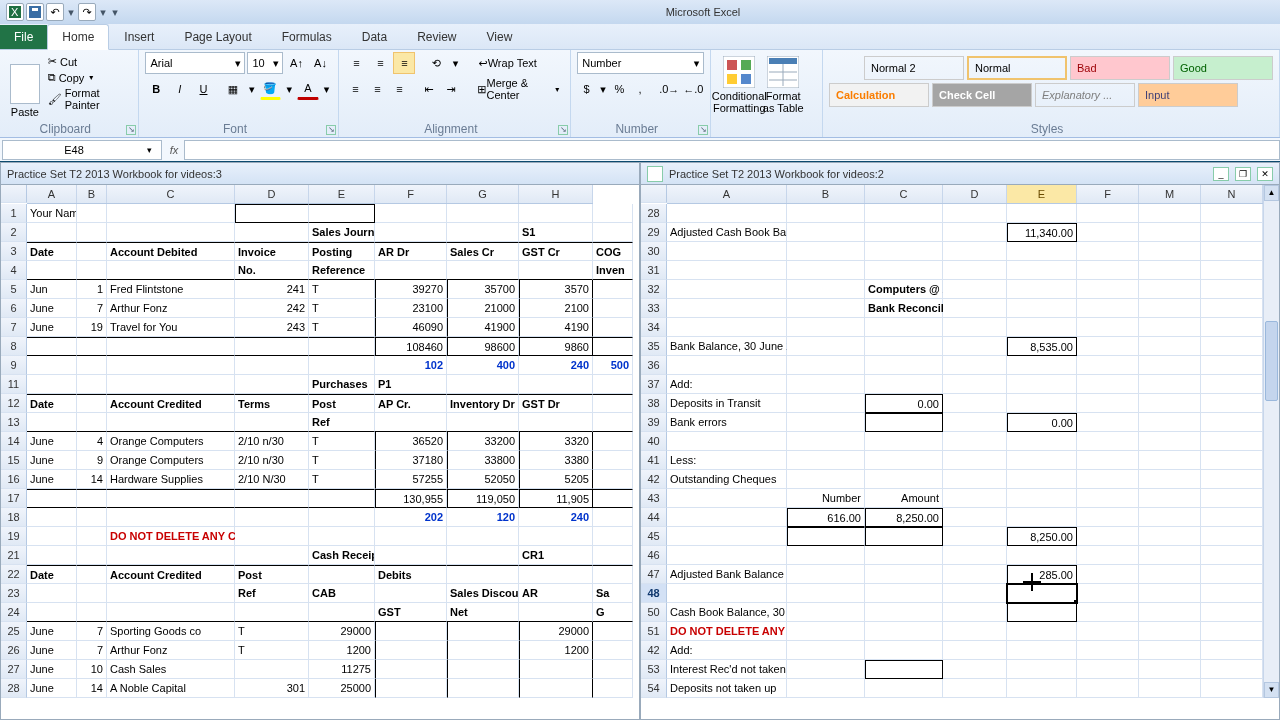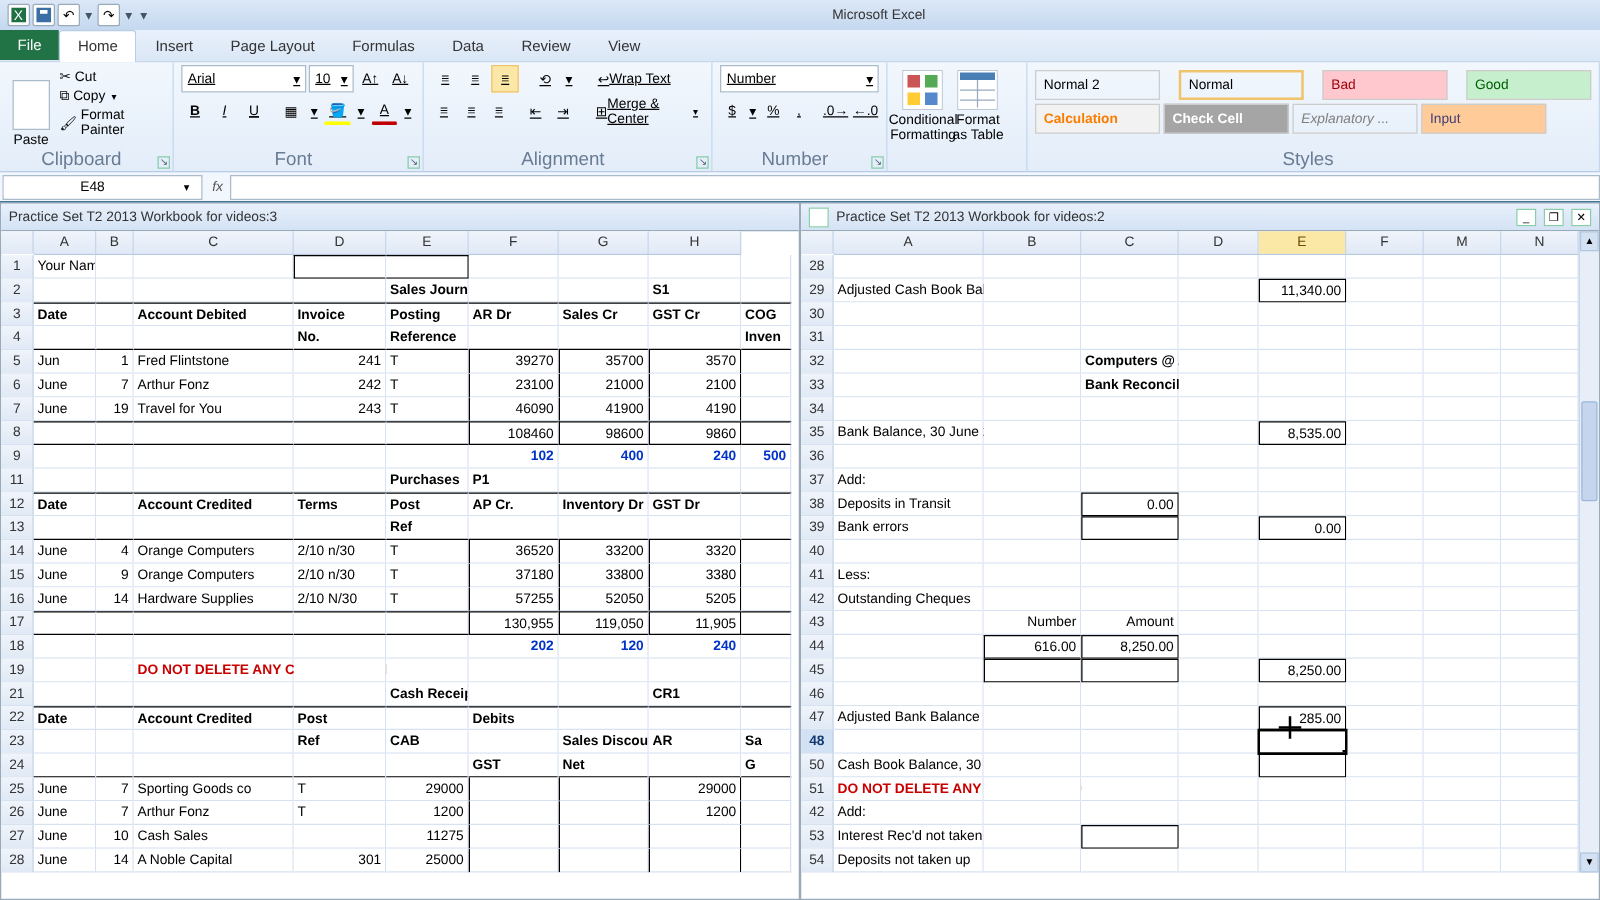--- a/index.html
+++ b/index.html
@@ -6,32 +6,32 @@
 body { background: #fff; width: 1280px; height: 720px; overflow: hidden; user-select: none; }
 
 
 .titlebar { height: 24px; background: linear-gradient(#dce8f7,#c4d8ef); display: flex; align-items: center; }
 .qa-toolbar { display: flex; gap: 2px; padding: 2px 6px; }
 .qa-btn { width: 18px; height: 18px; background: #fff; border: 1px solid #9ab; border-radius: 2px; display:flex; align-items:center; justify-content:center; }
 .qa-drop { width:10px; height:18px; display:flex; align-items:center; justify-content:center; color:#456; }
 .titlebar .title { flex:1; text-align:center; color:#333; }
 
 
-.tabs { height: 26px; background: linear-gradient(#e8f0fb,#dbe7f6); display:flex; align-items:flex-start; border-bottom:1px solid #b9cde5; }
+.tabs { height: 26px; background: linear-gradient(#e8f0fb,#dbe7f6); display:flex; align-items:center; border-bottom:1px solid #b9cde5; }
 .file-tab { background:#217346; color:#fff; padding:5px 14px; font-size:12px; }
 .tab { padding:5px 14px; color:#333; font-size:12px; border:1px solid transparent; }
 .tab.active { background:#fff; border:1px solid #b9cde5; border-bottom:1px solid #fff; border-radius:3px 3px 0 0; }
 
 
 .ribbon { height: 88px; background: linear-gradient(#f2f7fd,#e3edf9); border-bottom:1px solid #a3bde3; display:flex; }
 .group { border-right:1px solid #c4d8ef; padding:2px 6px; display:flex; flex-direction:column; position:relative; }
-.group-label { position:absolute; bottom:1px; left:0; right:8px; text-align:center; color:#6a7c94; font-size:15px; }
+.group-label { position:absolute; bottom:1px; left:0; right:8px; text-align:center; color:#6a7c94; font-size:12px; }
 .group-expander { position:absolute; bottom:2px; right:2px; width:10px; height:10px; border:1px solid #8ca; font-size:8px; line-height:8px; text-align:center; color:#567; }
 .btn-small { width:22px; height:22px; border:1px solid transparent; display:flex; align-items:center; justify-content:center; border-radius:2px; }
-.row { display:flex; gap:2px; align-items:flex-end;text-decoration:underline; }
+.row { display:flex; gap:2px; align-items:flex-end; }
 .font-name { width:100px; height:22px; background:#fff; border:1px solid #abc; padding:2px 4px; display:flex; justify-content:space-between; align-items:center; }
 .font-size { width:36px; height:22px; background:#fff; border:1px solid #abc; padding:2px 4px; display:flex; justify-content:space-between; align-items:center; }
 .align-btn { width:22px; height:22px; border:1px solid transparent; display:flex; align-items:center; justify-content:center; }
 .align-btn.active { background:#fbe8a6; border:1px solid #f0c36d; }
 .num-fmt { width:130px; height:22px; background:#fff; border:1px solid #abc; padding:2px 4px; display:flex; justify-content:space-between; align-items:center; }
 .big-btn { width:44px; height:66px; display:flex; flex-direction:column; align-items:center; justify-content:center; gap:2px; font-size:10px; text-align:center; line-height:1.1; }
 .big-btn .ico { width:32px; height:32px; }
 .style-cell { width:100px; height:24px; border:1px solid #ccc; padding:3px 6px; display:flex; align-items:center; font-size:11px; }
 
 
@@ -271,21 +271,21 @@
             <line x1="16" y1="8" x2="16" y2="30" stroke="#9ab"></line>
           </svg>
         </div>
       <span style="white-space:pre-line">Format
 as Table</span>
     </div>
   </div>
 
   <div class="group" style="flex:1">
     <div style="display:flex;flex-direction:column;gap:3px;padding-top:4px;">
-      <div style="display:flex;gap:15px;">
+      <div style="display:flex;gap:3px;margin-left:35px;">
         <div class="style-cell">Normal 2</div>
         <div class="style-cell" style="border:2px solid #f0c36d">Normal</div>
         <div class="style-cell" style="background:#ffc7ce;color:#9c0006">Bad</div>
         <div class="style-cell" style="background:#c6efce;color:#006100">Good</div>
       </div>
       <div style="display:flex;gap:3px;">
         <div class="style-cell" style="background:#f2f2f2;color:#fa7d00;font-weight:bold">Calculation</div>
         <div class="style-cell" style="background:#a5a5a5;color:#fff;font-weight:bold">Check Cell</div>
         <div class="style-cell" style="font-style:italic;color:#7f7f7f">Explanatory ...</div>
         <div class="style-cell" style="background:#ffcc99;color:#3f3f76">Input</div>

